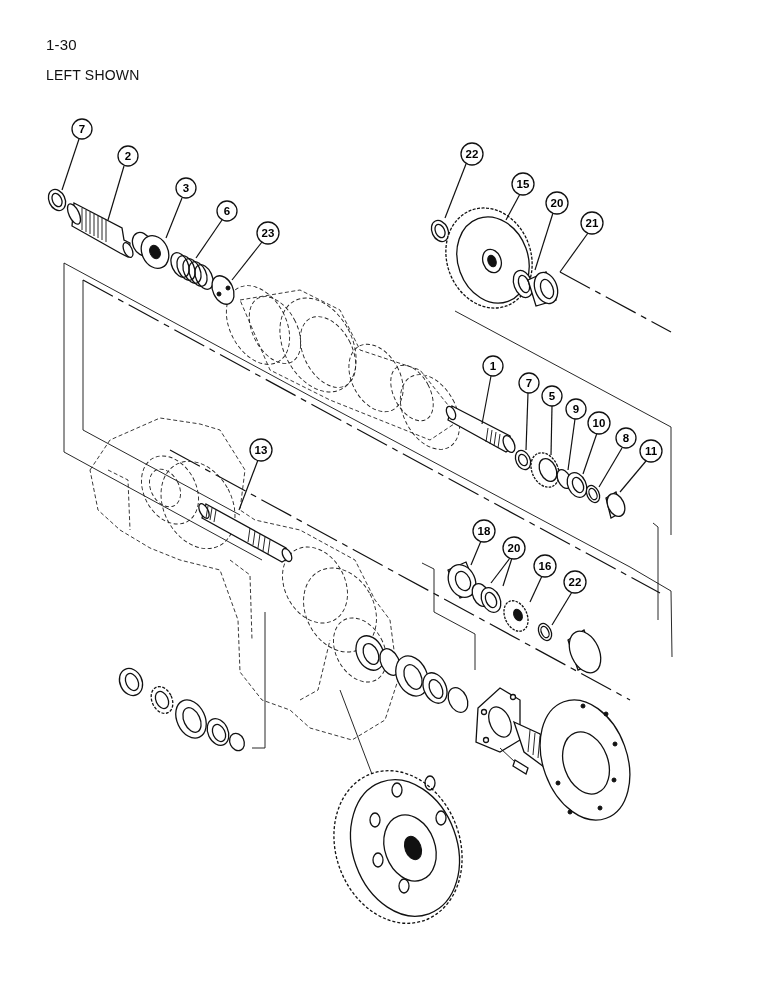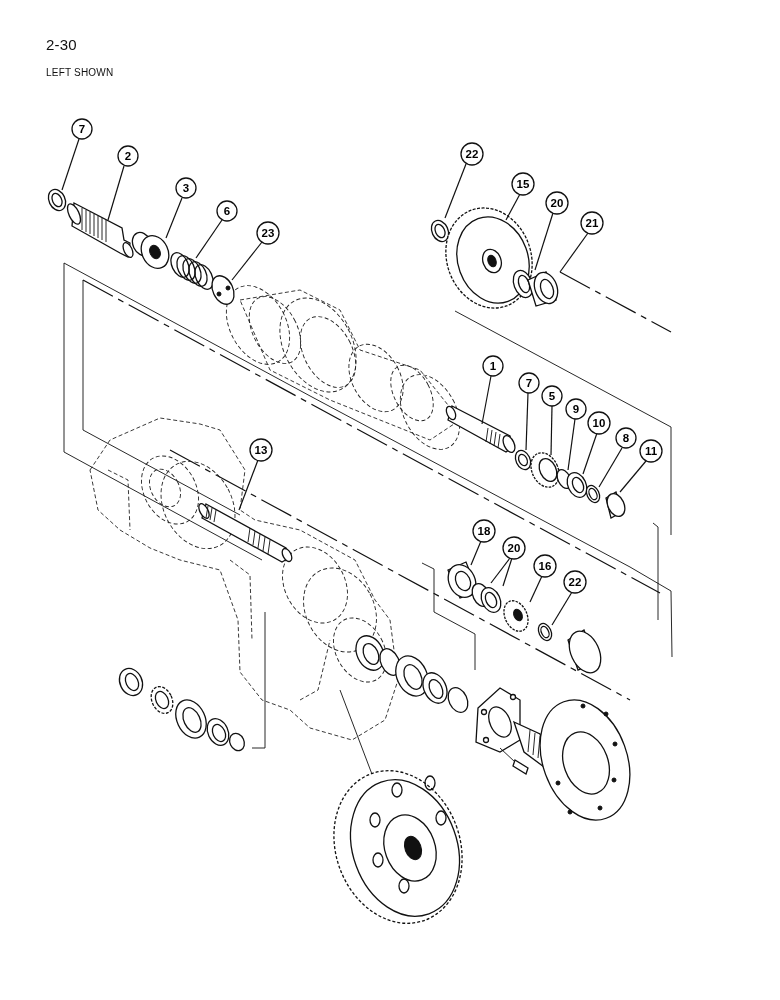--- a/index.html
+++ b/index.html
@@ -1,33 +1,33 @@
 <!DOCTYPE html>
 <html><head>
   <meta charset="utf-8">
   <style>
     html, body { margin: 0; padding: 0; background: #ffffff; }
     body { width: 780px; height: 1000px; position: relative; overflow: hidden;
            font-family: "Liberation Sans", sans-serif; color: #111; }
     .page-number { position: absolute; left: 46px; top: 36px; font-size: 15px; font-weight: normal; letter-spacing: 0.2px; }
-    .view-note { position: absolute; left: 46px; top: 67px; font-size: 10px; letter-spacing: 0.2px; }
+    .view-note { position: absolute; left: 46px; top: 67px; font-size: 14px; letter-spacing: 0.2px; }
     svg.diagram { position: absolute; left: 0; top: 0; }
     .callout-text { font-family: "Liberation Sans Narrow", "Liberation Sans", sans-serif; font-weight: bold; font-size: 11.5px; text-anchor: middle; dominant-baseline: central; }
     .solid { fill: #fff; stroke: #111; stroke-width: 1.3; }
     .solid-nofill { fill: none; stroke: #111; stroke-width: 1.3; }
     .thin { fill: none; stroke: #111; stroke-width: 0.9; }
     .dashed { fill: none; stroke: #222; stroke-width: 0.9; stroke-dasharray: 4 2.5; }
     .phantom { fill: none; stroke: #111; stroke-width: 1.2; stroke-dasharray: 34 6 6 6; }
     .leader { stroke: #111; stroke-width: 1.2; fill: none; }
     .dark { fill: #111; stroke: #111; stroke-width: 1; }
   </style>
 </head>
 <body>
 
-<div class="page-number">2-30</div>
+<div class="page-number">1-30</div>
 <div class="view-note">LEFT SHOWN</div>
 
 <svg class="diagram" width="780" height="1000" viewBox="0 0 780 1000" xmlns="http://www.w3.org/2000/svg">
 
   <g>
 
     <polyline class="thin" points="64,263 312,397 630,567 671,591 672,657"></polyline>
     <polyline class="thin" points="64,263 64,452 262,560"></polyline>
     <polyline class="phantom" points="83,280 322,410 660,593"></polyline>
     <polyline class="thin" points="83,280 83,430 240,515"></polyline>

